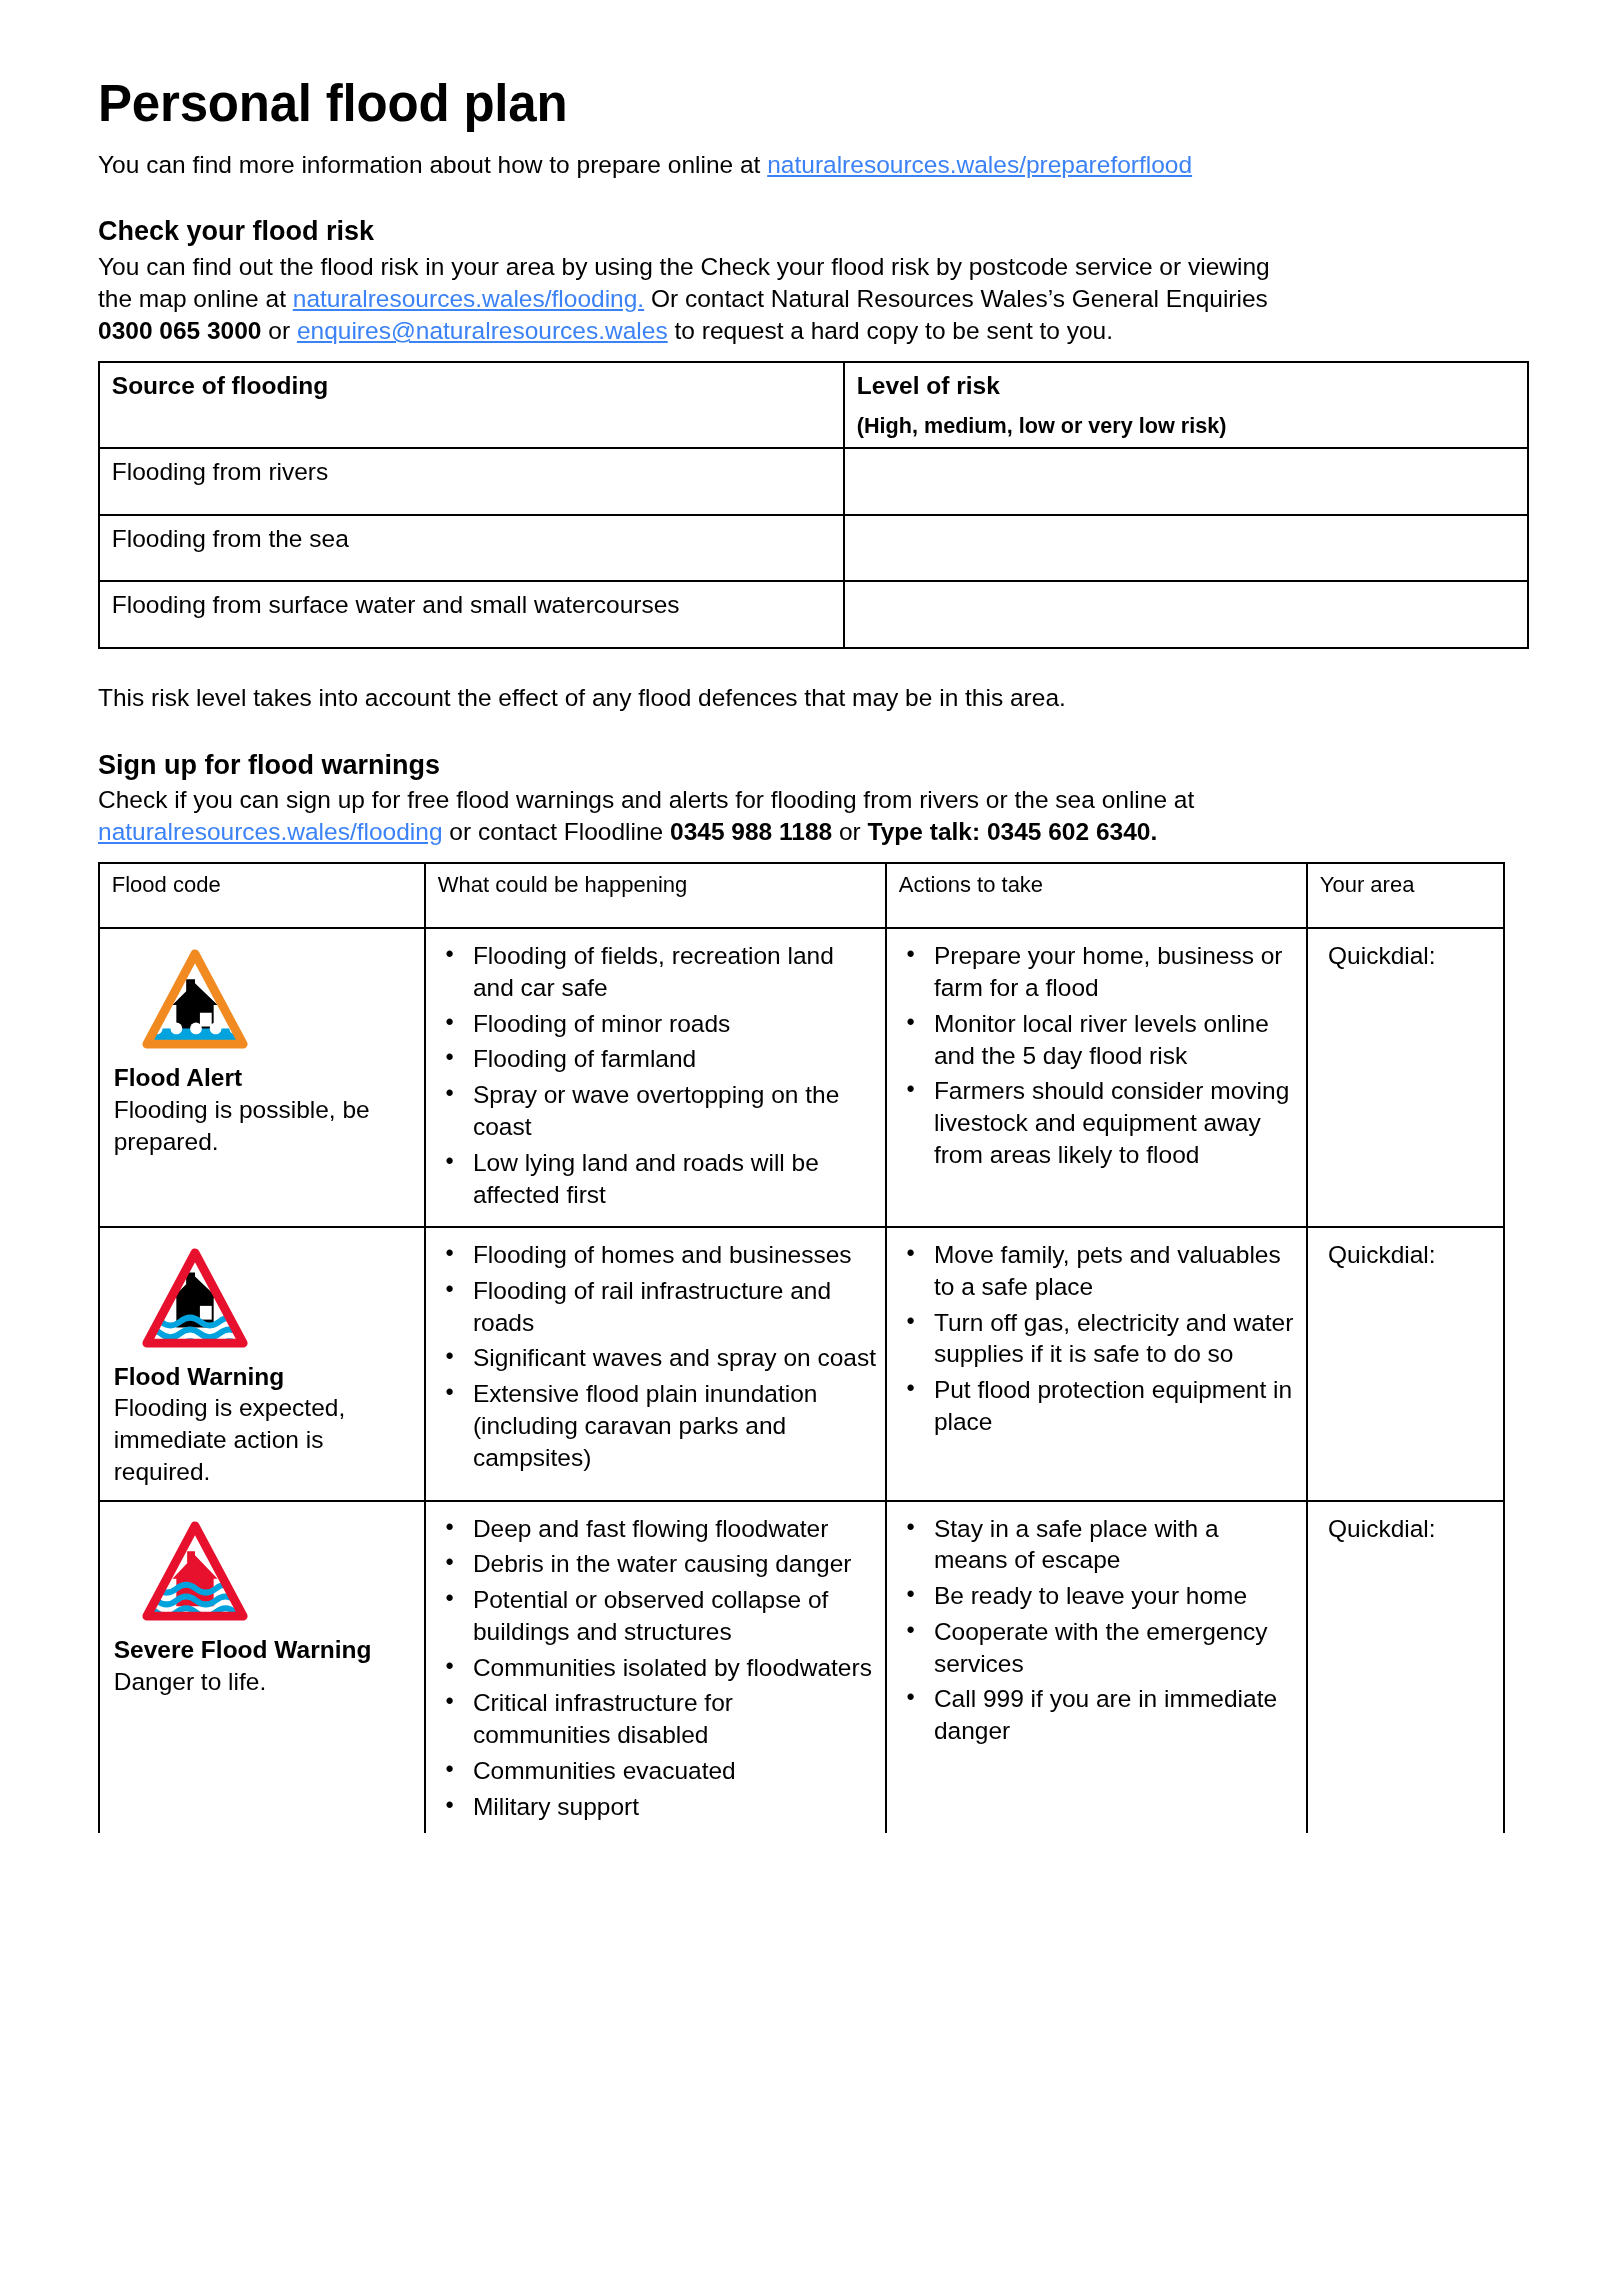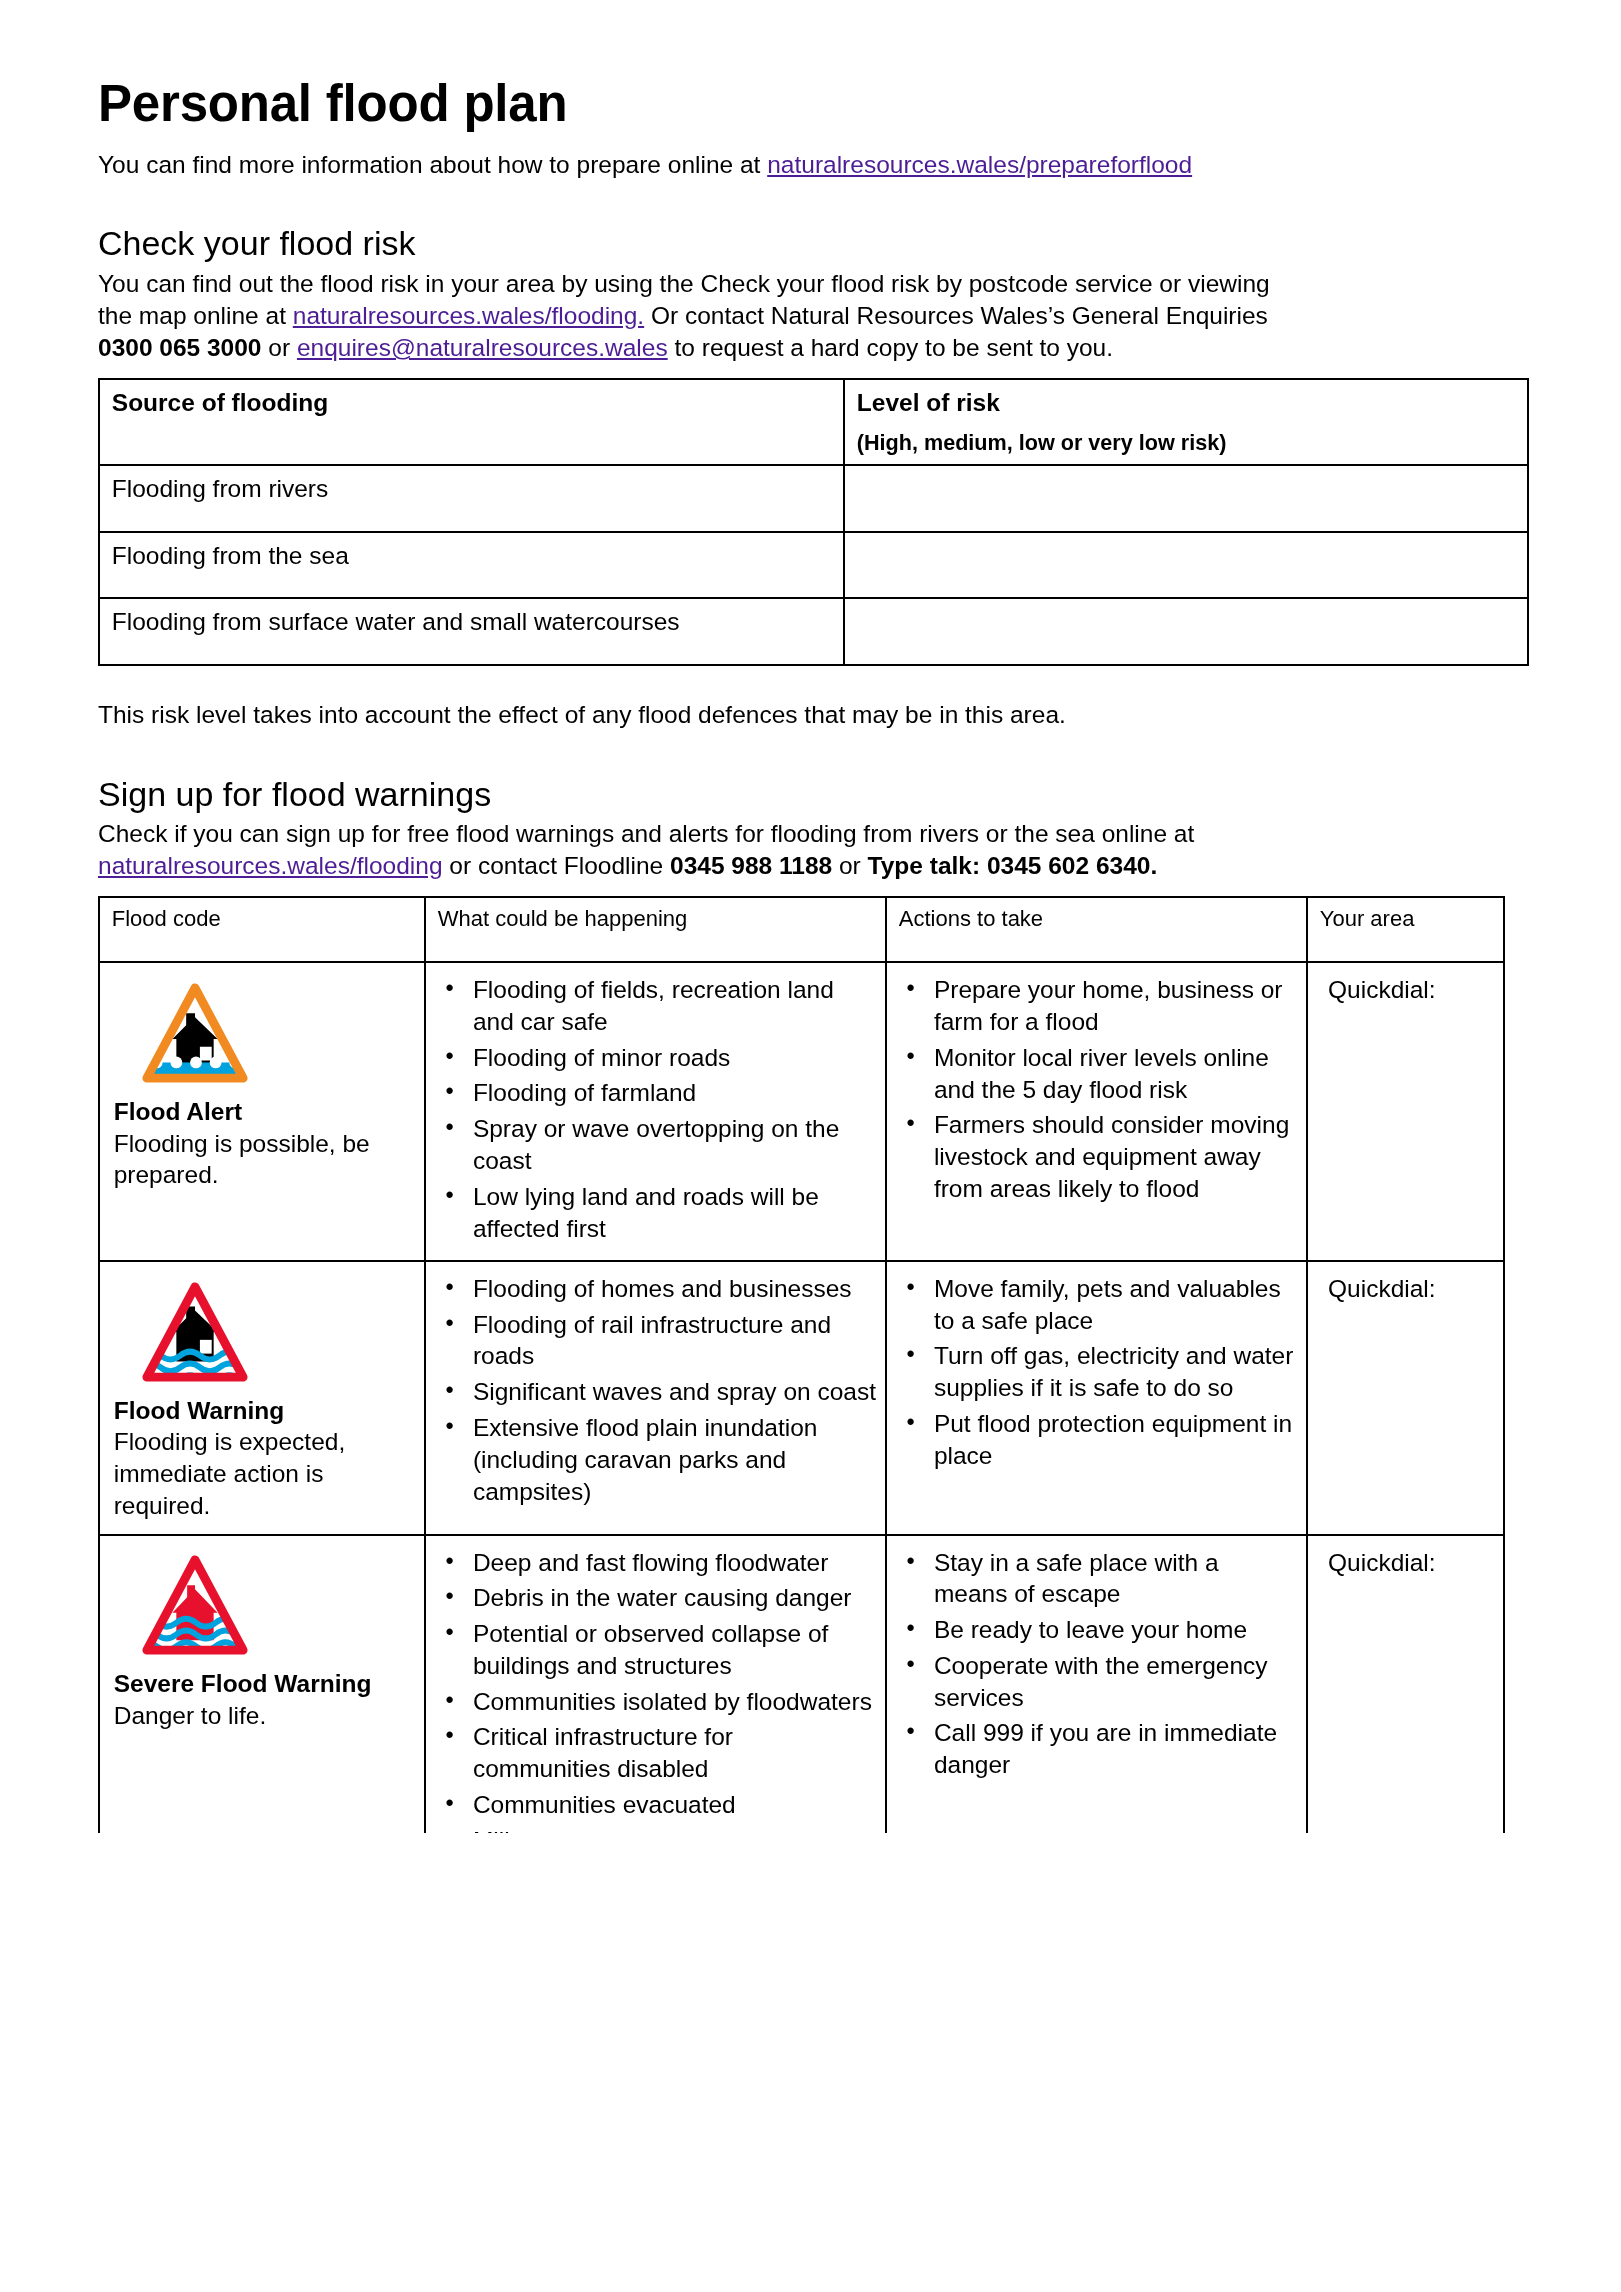--- a/index.html
+++ b/index.html
@@ -32,35 +32,35 @@
     margin: 0 0 17.6px 0;
     letter-spacing: -0.2px;
   }
   .h2 {
     font-size: 29px;
     font-weight: bold;
     margin: 0 0 3.9px 0;
     line-height: 1.25;
   }
   .h3 {
-    font-size: 34px;
-    font-weight: normal;
-    margin: 8px 0 2px 0;
+    font-size: 27px;
+    font-weight: bold;
+    margin: 0 0 2px 0;
     line-height: 1.28;
   }
   p.body {
     font-size: 24.5px;
     line-height: 1.32;
     margin: 0;
   }
   .gap-sm { height: 13.7px; }
   .gap-md { height: 33px; }
 
   a.link, .link {
-    color: #4c1d95;
+    color: #3b82f6;
     text-decoration: underline;
     cursor: pointer;
   }
   .bold { font-weight: bold; }
 
   
   table {
     border-collapse: collapse;
     table-layout: fixed;
     width: 1426px;

